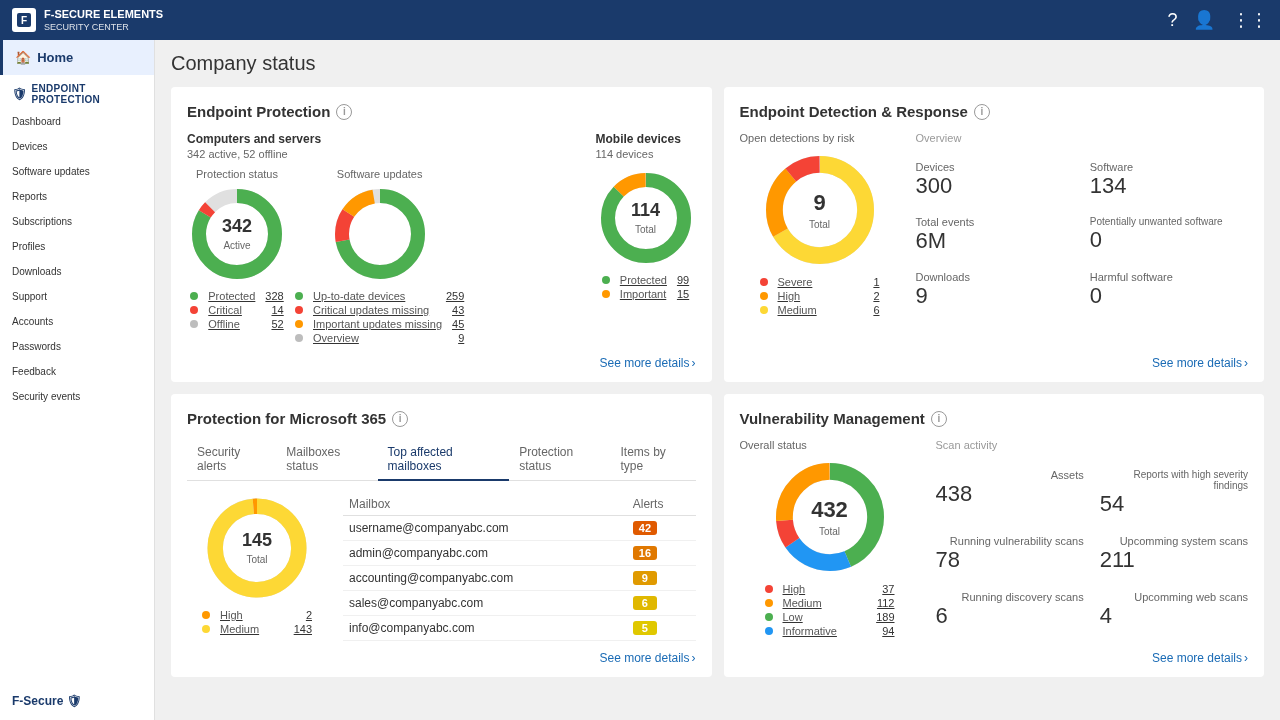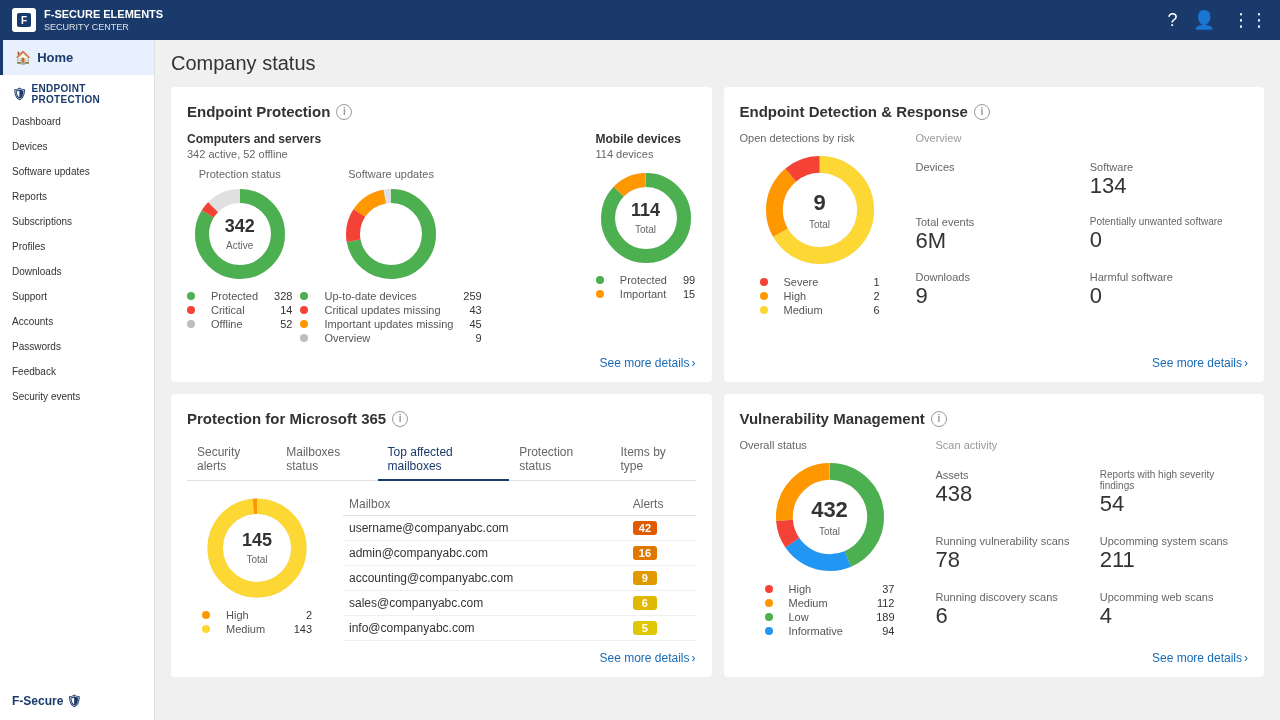--- a/index.html
+++ b/index.html
@@ -42,21 +42,21 @@
 
     
     .donut-wrap { display: flex; flex-direction: column; align-items: center; }
     .donut-container { position: relative; width: 100px; height: 100px; }
     .donut-container svg { width: 100%; height: 100%; }
     .donut-center { position: absolute; top: 50%; left: 50%; transform: translate(-50%, -50%); text-align: center; }
     .donut-center .value { font-size: 18px; font-weight: 600; color: #333; display: block; }
     .donut-center .label { font-size: 10px; color: #666; }
 
     .legend { margin-top: 6px; font-size: 11px; }
-    .legend-item { display: flex; align-items: center; justify-content: flex-end; gap: 16px; margin-bottom: 2px; }
+    .legend-item { display: flex; align-items: center; justify-content: flex-end; gap: 10px; margin-bottom: 2px; text-decoration: underline; }
     .legend-dot { width: 8px; height: 8px; border-radius: 50%; flex-shrink: 0; }
     .legend-text { flex: 1; color: #555; }
     .legend-count { color: #333; font-weight: 500; }
 
     .see-more { position: absolute; bottom: 12px; right: 16px; font-size: 12px; color: #1a6bb5; cursor: pointer; display: flex; align-items: center; gap: 2px; }
 
     
     .edr-layout { display: flex; gap: 16px; }
     .edr-left { flex: 0 0 160px; }
     .edr-right { flex: 1; display: grid; grid-template-columns: 1fr 1fr; gap: 8px 16px; }
@@ -77,21 +77,21 @@
     .alert-badge { display: inline-block; background: #e05a00; color: white; border-radius: 3px; padding: 1px 6px; font-size: 11px; font-weight: 600; min-width: 24px; text-align: center; }
     .alert-badge.badge-16 { background: #e07800; }
     .alert-badge.badge-9 { background: #e09a00; }
     .alert-badge.badge-6 { background: #e0b800; }
     .alert-badge.badge-5 { background: #e0c800; }
 
     
     .vuln-layout { display: flex; gap: 16px; }
     .vuln-left { flex: 0 0 180px; }
     .vuln-right { flex: 1; display: grid; grid-template-columns: 1fr 1fr; gap: 8px 16px; }
-    .scan-label { font-size: 11px; color: #666; }
+    .scan-label { font-size: 11px; color: #666; text-align: right; }
     .scan-value { font-size: 22px; font-weight: 300; color: #333; }
 
     .ep-charts { display: flex; gap: 8px; align-items: flex-start; }
   </style>
 </head>
 <body>
 
 <div class="top-nav">
   <div class="top-nav-brand">
     <div class="logo-icon">
@@ -311,20 +311,21 @@
                     <span class="legend-text">Medium</span>
                     <span class="legend-count">6</span>
                   </div>
               </div>
             </div>
           </div>
           <div class="edr-right">
             <div style="font-size:11px;color:#999;grid-column:1/-1;font-weight:500;">Overview</div>
             <div>
               <div class="edr-stat-label">Devices</div>
+              <div class="edr-stat-value">300</div>
             </div>
             <div>
               <div class="edr-stat-label">Software</div>
               <div class="edr-stat-value">134</div>
             </div>
             <div>
               <div class="edr-stat-label">Total events</div>
               <div class="edr-stat-value">6M</div>
             </div>
             <div>

